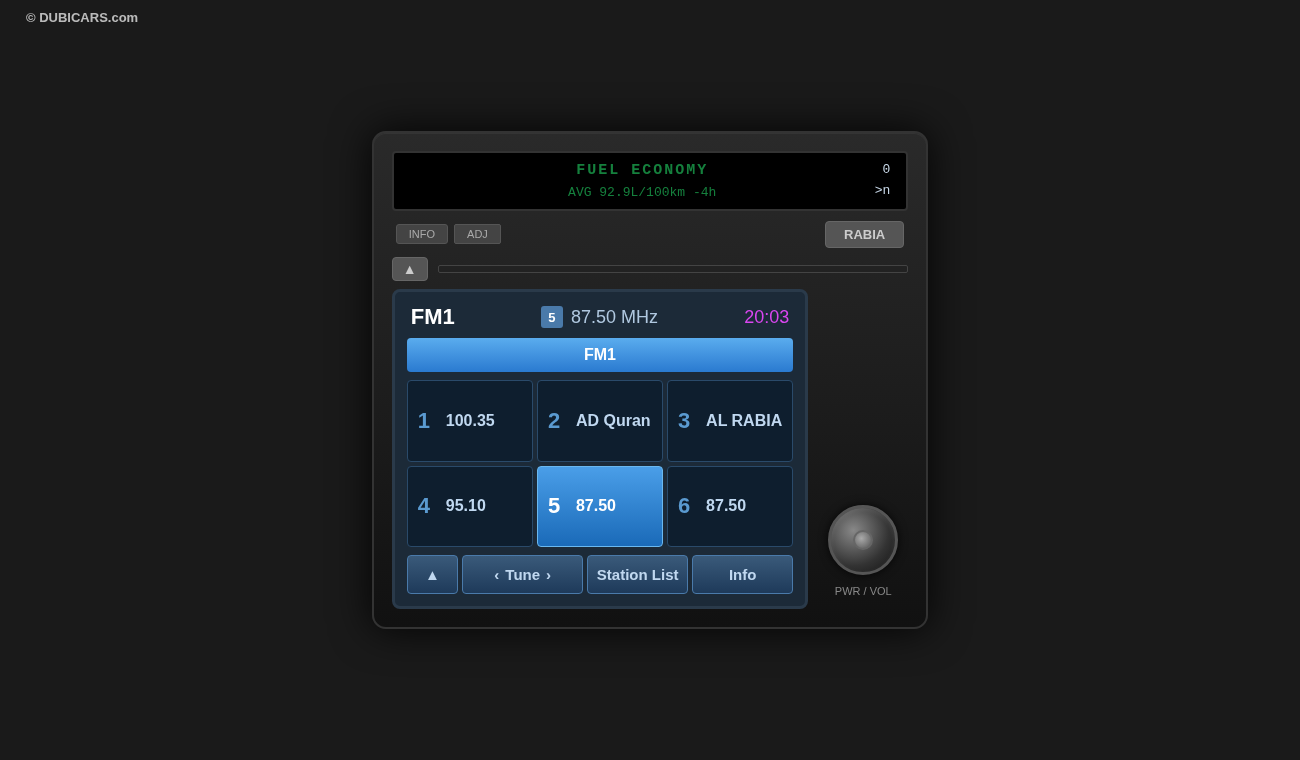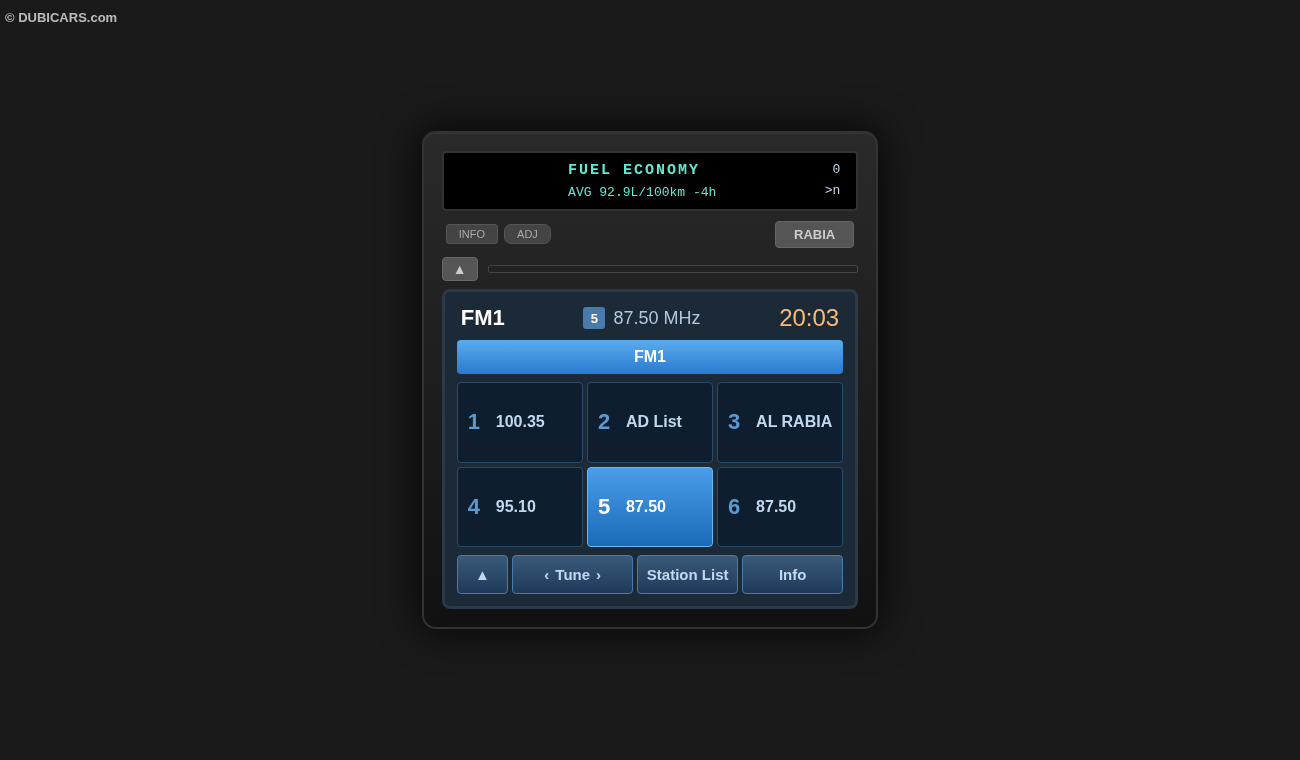--- a/index.html
+++ b/index.html
@@ -12,41 +12,42 @@
       justify-content: center;
       font-family: Arial, sans-serif;
       overflow: hidden;
       position: relative;
     }
 
     
     .watermark {
       position: absolute;
       top: 10px;
-      left: 5px;
+      left: 26px;
       color: rgba(255,255,255,0.7);
       font-size: 13px;
       font-weight: bold;
       z-index: 100;
     }
 
     
     .top-display {
       background: #000;
       border: 2px solid #333;
       border-radius: 4px;
       padding: 6px 16px;
       display: flex;
       align-items: center;
       justify-content: space-between;
       height: 60px;
     }
 
     .top-display-center {
-      color: #5eead4;
+      text-align: center;
+      color: #15803d;
       font-size: 13px;
       line-height: 1.6;
       font-family: 'Courier New', monospace;
     }
 
     .top-display-center .title {
       font-size: 15px;
       font-weight: bold;
       letter-spacing: 2px;
     }
@@ -81,21 +82,21 @@
       border-radius: 3px;
       padding: 3px 12px;
       font-size: 11px;
       cursor: pointer;
     }
 
     .adj-btn {
       background: #444;
       color: #aaa;
       border: 1px solid #555;
-      border-radius: 7px;
+      border-radius: 2px;
       padding: 3px 12px;
       font-size: 11px;
       cursor: pointer;
     }
 
     
     .middle-row {
       display: flex;
       align-items: center;
       gap: 10px;
@@ -175,22 +176,22 @@
       width: 22px;
       height: 22px;
       display: flex;
       align-items: center;
       justify-content: center;
       font-size: 13px;
       font-weight: bold;
     }
 
     .clock {
-      color: #fdba74;
-      font-size: 24px;
+      color: #d946ef;
+      font-size: 18px;
     }
 
     
     .tab-row {
       display: flex;
       gap: 4px;
     }
 
     .tab {
       flex: 1;
@@ -391,21 +392,21 @@
           <div class="tab tab-active">FM1</div>
         </div>
 
         <div class="station-grid">
           <div class="station-cell">
             <span class="station-number">1</span>
             <span class="station-name">100.35</span>
           </div>
           <div class="station-cell">
             <span class="station-number">2</span>
-            <span class="station-name">AD List</span>
+            <span class="station-name">AD Quran</span>
           </div>
           <div class="station-cell">
             <span class="station-number">3</span>
             <span class="station-name">AL RABIA</span>
           </div>
           <div class="station-cell">
             <span class="station-number">4</span>
             <span class="station-name">95.10</span>
           </div>
           <div class="station-cell active">
@@ -424,16 +425,22 @@
             <span>‹</span>
             <span>Tune</span>
             <span>›</span>
           </div>
           <div class="bottom-btn">Station List</div>
           <div class="bottom-btn">Info</div>
         </div>
 
       </div>
 
+      <div class="knob-area">
+        <div class="knob">
+          <div class="knob-inner"></div>
+        </div>
+        <span class="pwr-vol-label">PWR / VOL</span>
+      </div>
     </div>
 
   </div>
 </div>
 
 </body></html>

